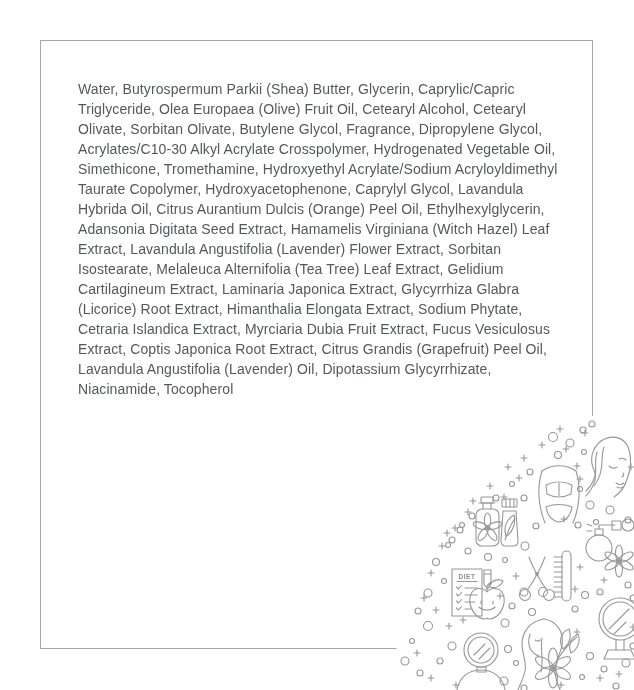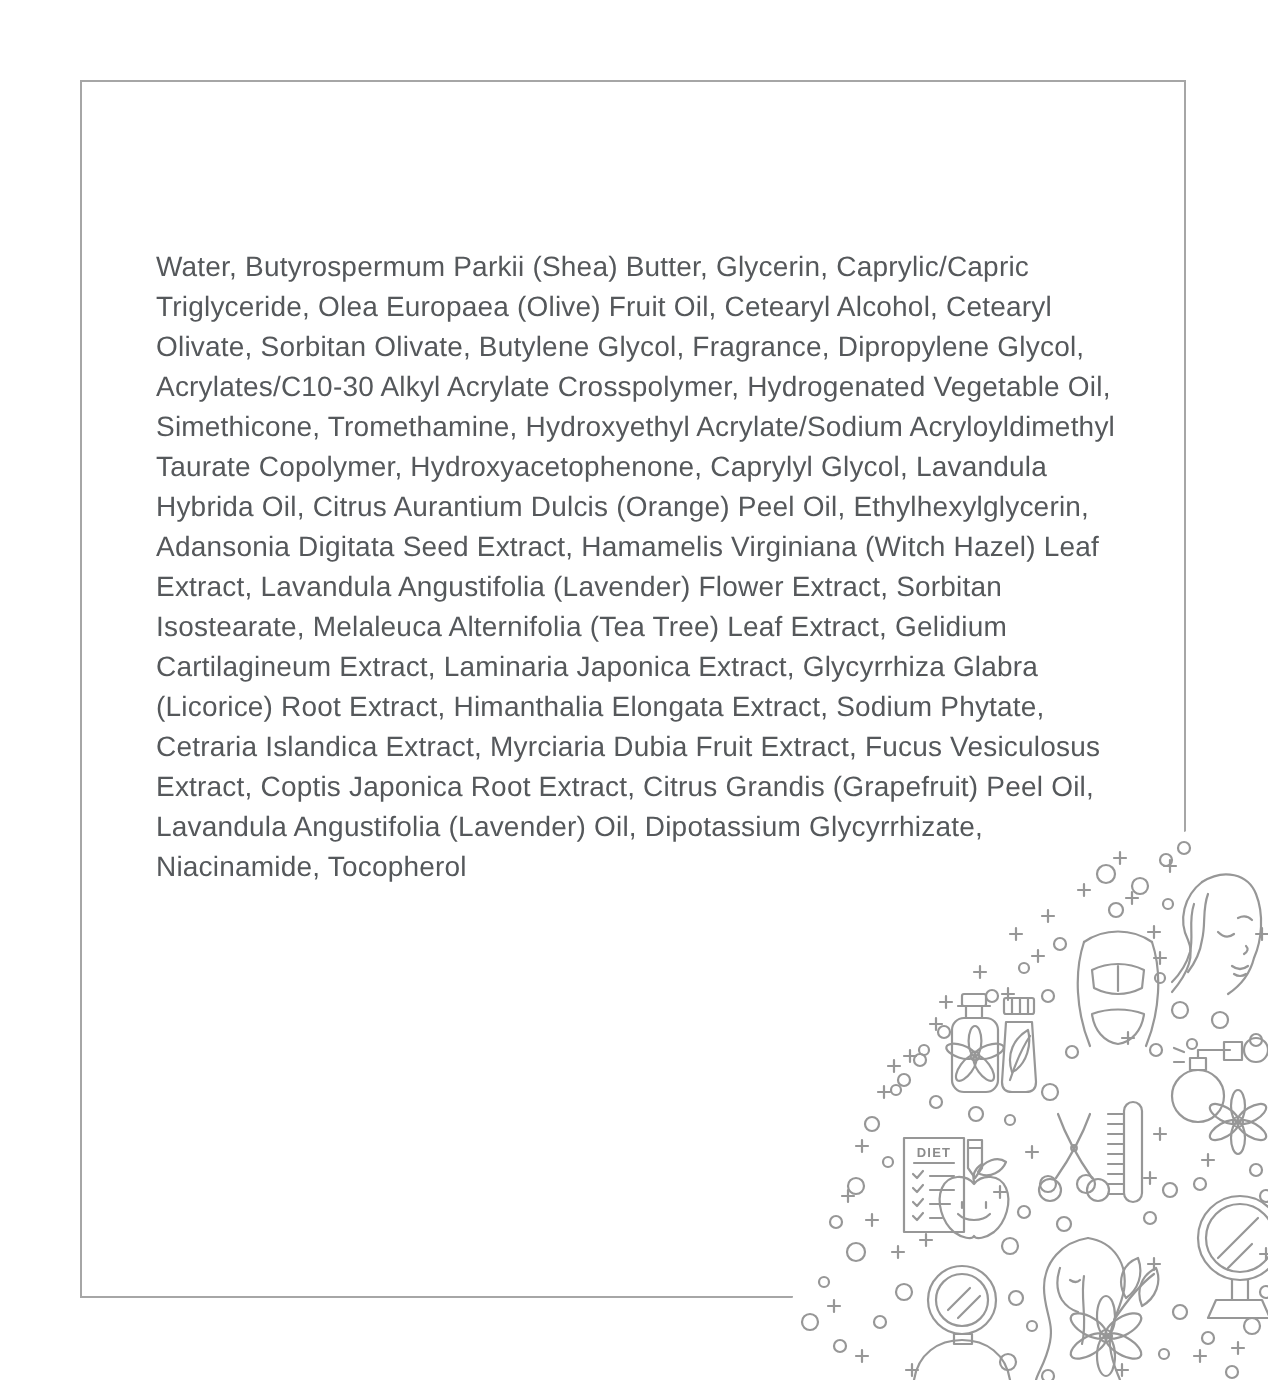--- a/index.html
+++ b/index.html
@@ -9,21 +9,20 @@
     font-family:"Liberation Sans","DejaVu Sans",sans-serif;
   }
   .panel{
     position:absolute;left:40px;top:40px;width:553px;height:609px;
     border:1px solid #a6a6a6;background:#ffffff;box-sizing:border-box;z-index:1;
   }
   .ingredients{
     position:absolute;left:37px;top:38px;width:492px;
     font-size:14px;line-height:20px;color:#55585b;
     letter-spacing:0.1px;
-    margin-top:44px;
   }
   .illustration{
     position:absolute;left:0;top:0;width:634px;height:690px;z-index:2;
     pointer-events:none;
   }
 </style>
 </head>
 <body>
 
 <div class="panel">

